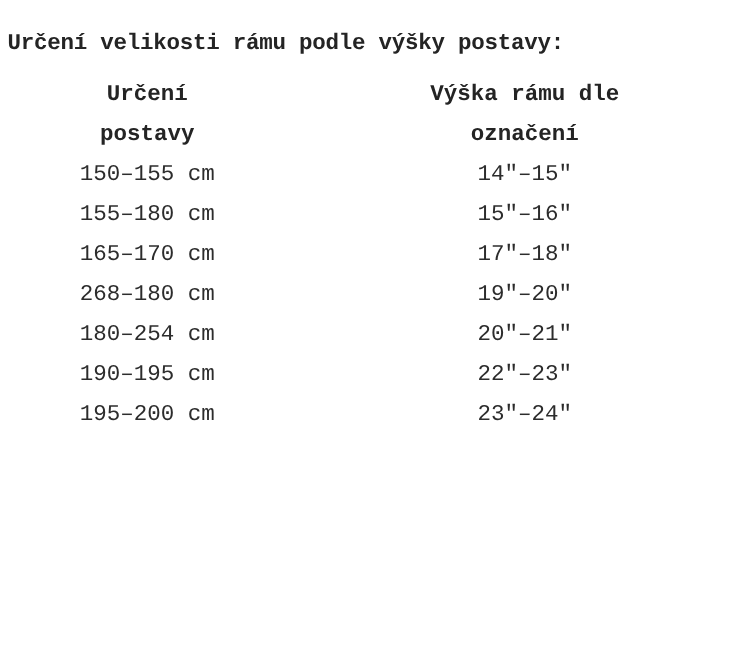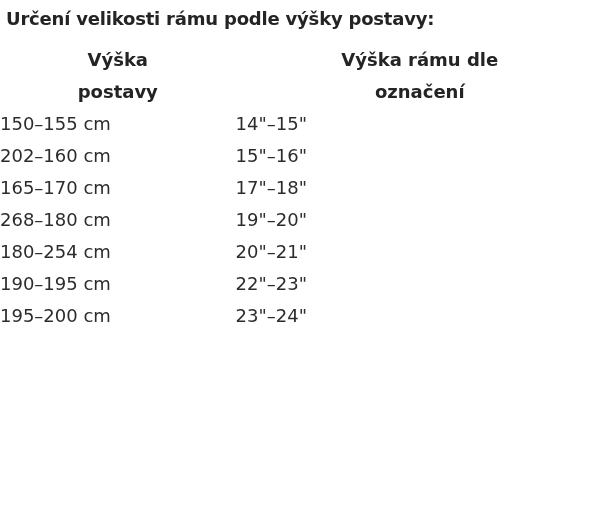--- a/index.html
+++ b/index.html
@@ -11,22 +11,23 @@
     height: 529px;
     background: #ffffff;
     font-family: "DejaVu Sans", sans-serif;
     color: #2c2c2c;
     overflow: hidden;
   }
   .page {
     width: 604px;
     height: 529px;
     box-sizing: border-box;
-    padding: 4px 0 0 0;
+    padding: 20px 0 0 0;
     position: relative;
+    font-family: Liberation Mono, monospace;
   }
   .title {
     font-size: 18px;
     font-weight: bold;
     color: #242424;
     padding-left: 6px;
     letter-spacing: -0.2px;
     line-height: 30px;
   }
   table.size-table {
@@ -43,20 +44,21 @@
     line-height: 32px;
     padding: 0;
     vertical-align: top;
   }
   table.size-table th .hdr-line {
     display: block;
   }
   table.size-table td {
     font-size: 18px;
     color: #2c2c2c;
+    text-align: center;
     line-height: 32px;
     padding: 0;
     font-weight: normal;
   }
   th.col-height, td.col-height {
     width: 39%;
     padding-left: 6px;
   }
   th.col-frame, td.col-frame {
     width: 61%;
@@ -68,36 +70,36 @@
 <body>
 
 <div class="page">
 
   <div class="title">Určení velikosti rámu podle výšky postavy:</div>
 
   <table class="size-table">
     <thead>
       <tr>
         <th class="col-height">
-          <span class="hdr-line">Výška</span>
+          <span class="hdr-line">Určení</span>
           <span class="hdr-line">postavy</span>
         </th>
         <th class="col-frame">
           <span class="hdr-line">Výška rámu dle</span>
           <span class="hdr-line">označení</span>
         </th>
       </tr>
     </thead>
     <tbody>
       <tr>
         <td class="col-height">150–155 cm</td>
         <td class="col-frame">14"–15"</td>
       </tr>
       <tr>
-        <td class="col-height">202–160 cm</td>
+        <td class="col-height">155–180 cm</td>
         <td class="col-frame">15"–16"</td>
       </tr>
       <tr>
         <td class="col-height">165–170 cm</td>
         <td class="col-frame">17"–18"</td>
       </tr>
       <tr>
         <td class="col-height">268–180 cm</td>
         <td class="col-frame">19"–20"</td>
       </tr>

